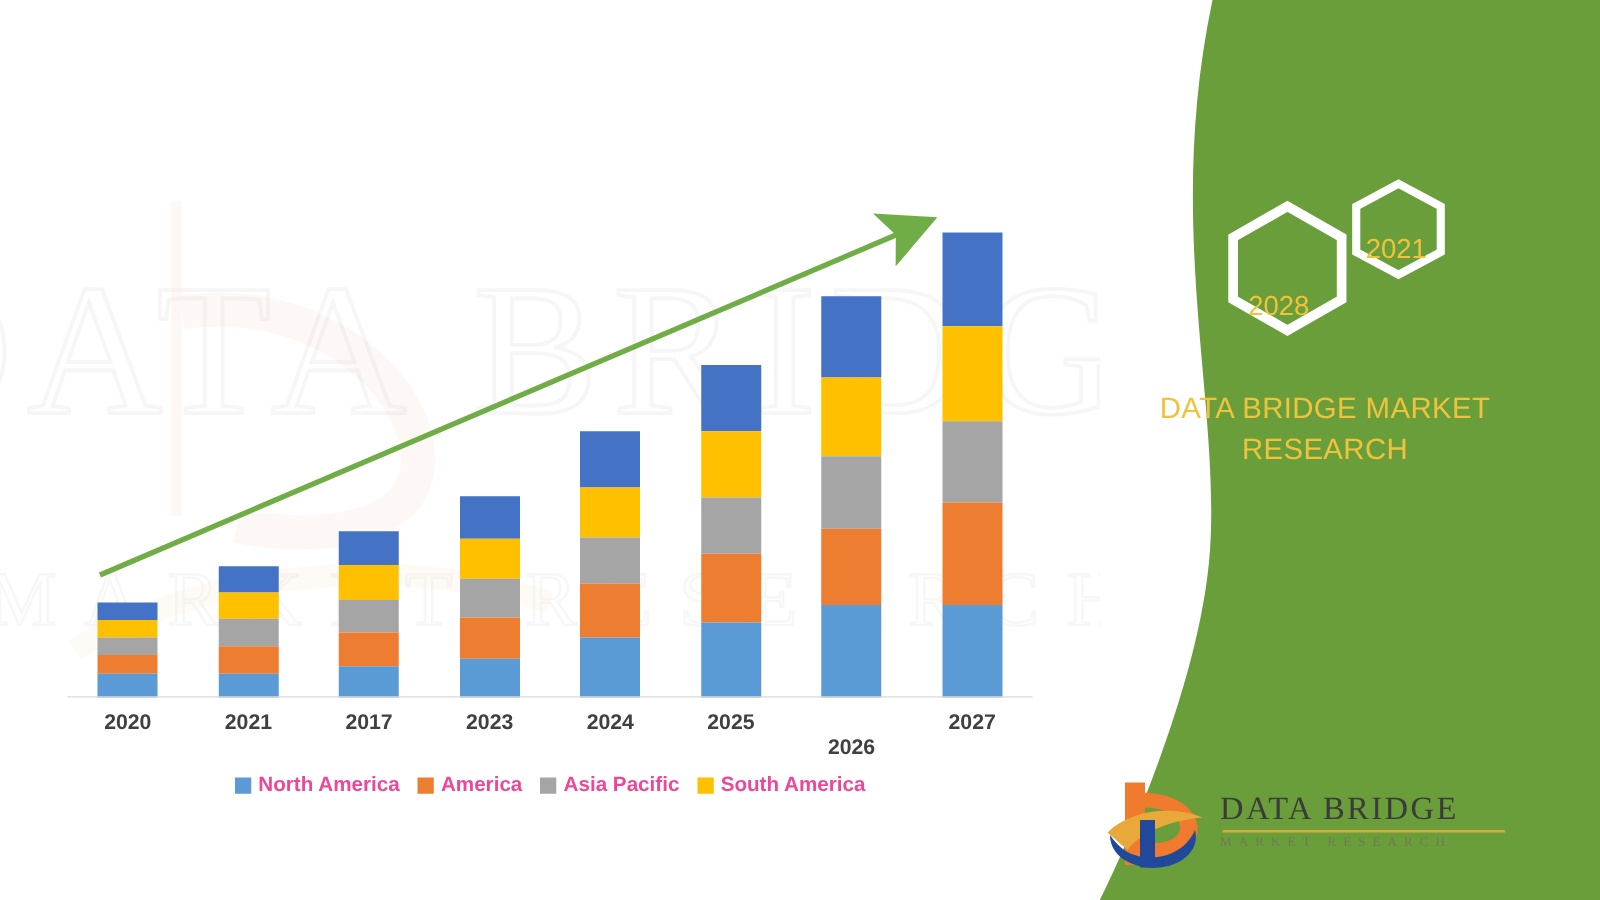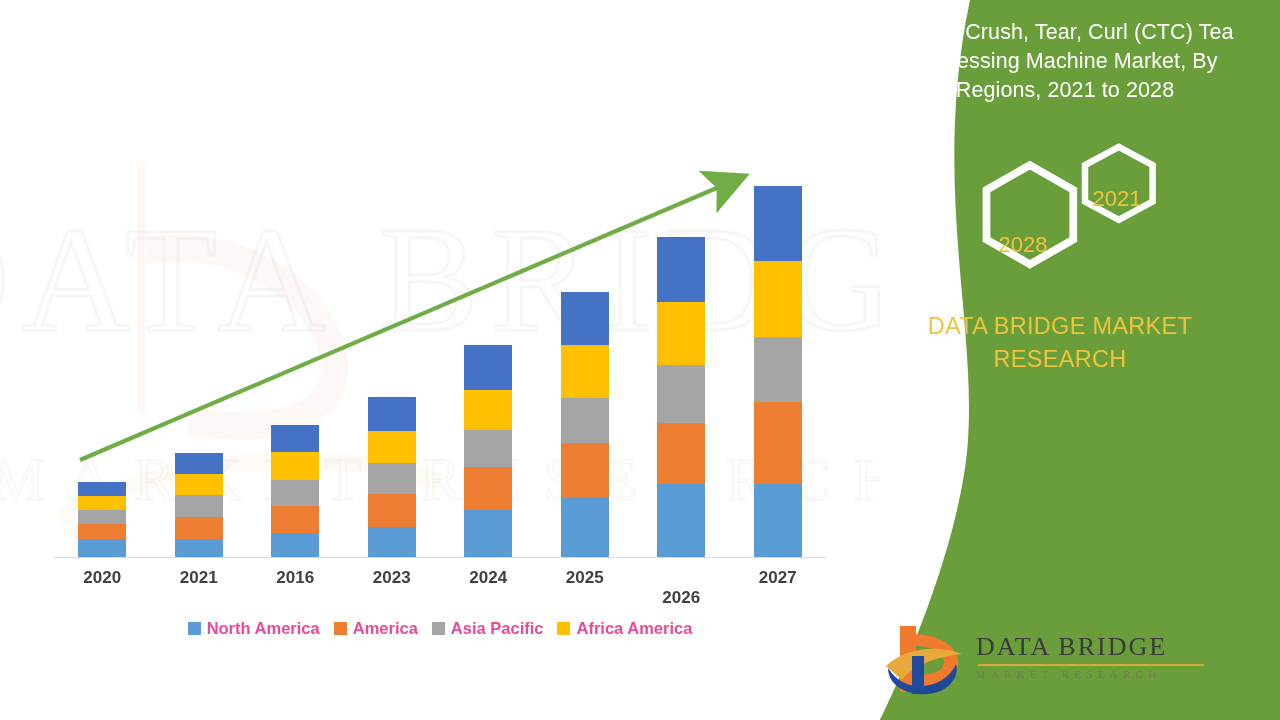--- a/index.html
+++ b/index.html
@@ -167,21 +167,21 @@
       <marker id="ah" markerWidth="11" markerHeight="11" refX="3" refY="5.5" orient="auto">
         <path d="M0,0 L11,5.5 L0,11 L2.4,5.5 Z" fill="#70AD47"></path>
       </marker>
     </defs>
     <line x1="26" y1="295" x2="665" y2="22" stroke="#70AD47" stroke-width="4.2" marker-end="url(#ah)"></line>
   </svg>
 
   <div class="xlabels">
       <div class="xlabel" style="left: 0.25px;">2020</div>
       <div class="xlabel" style="left: 96.75px;">2021</div>
-      <div class="xlabel" style="left: 193.25px;">2016</div>
+      <div class="xlabel" style="left: 193.25px;">2017</div>
       <div class="xlabel" style="left: 289.75px;">2023</div>
       <div class="xlabel" style="left: 386.25px;">2024</div>
       <div class="xlabel" style="left: 482.75px;">2025</div>
       <div class="xlabel" style="left: 579.25px; margin-top: 20px;">2026</div>
       <div class="xlabel" style="left: 675.75px;">2027</div>
     </div>
 
   <div id="legend">
       <div class="legend-item">
         <span class="legend-swatch" style="background: rgb(91, 155, 213);"></span>
@@ -190,30 +190,29 @@
       <div class="legend-item">
         <span class="legend-swatch" style="background: rgb(237, 125, 49);"></span>
         <span class="legend-label">America</span>
       </div>
       <div class="legend-item">
         <span class="legend-swatch" style="background: rgb(165, 165, 165);"></span>
         <span class="legend-label">Asia Pacific</span>
       </div>
       <div class="legend-item">
         <span class="legend-swatch" style="background: rgb(255, 192, 0);"></span>
-        <span class="legend-label">Africa America</span>
+        <span class="legend-label">South America</span>
       </div>
     </div>
 
   <div id="green-panel">
     <svg id="green-shape" viewBox="0 0 440 720" preserveAspectRatio="none">
       <path d="M130 0 L440 0 L440 720 L40 720 C40 720 120 560 128 440 C136 320 92 180 130 0 Z" fill="#6A9E3A"></path>
     </svg>
 
-    <div id="right-title">Global Crush, Tear, Curl (CTC) Tea Processing Machine Market, By Regions, 2021 to 2028</div>
 
     <div id="hex-wrap">
       <svg width="240" height="150" viewBox="0 0 240 150">
         <polygon points="40,32 68,16 96,32 96,64 68,80 40,64" transform="translate(-10,20) scale(1.55) translate(-10,-14)" fill="none" stroke="#ffffff" stroke-width="5"></polygon>
         <polygon points="130,14 156,0 182,14 182,42 156,56 130,42" transform="translate(5,5) scale(1.3) translate(-30,0)" fill="none" stroke="#ffffff" stroke-width="5"></polygon>
       </svg>
       <div class="hex-label" id="hex-2021-label">2021</div>
       <div class="hex-label" id="hex-2028-label">2028</div>
     </div>
 

